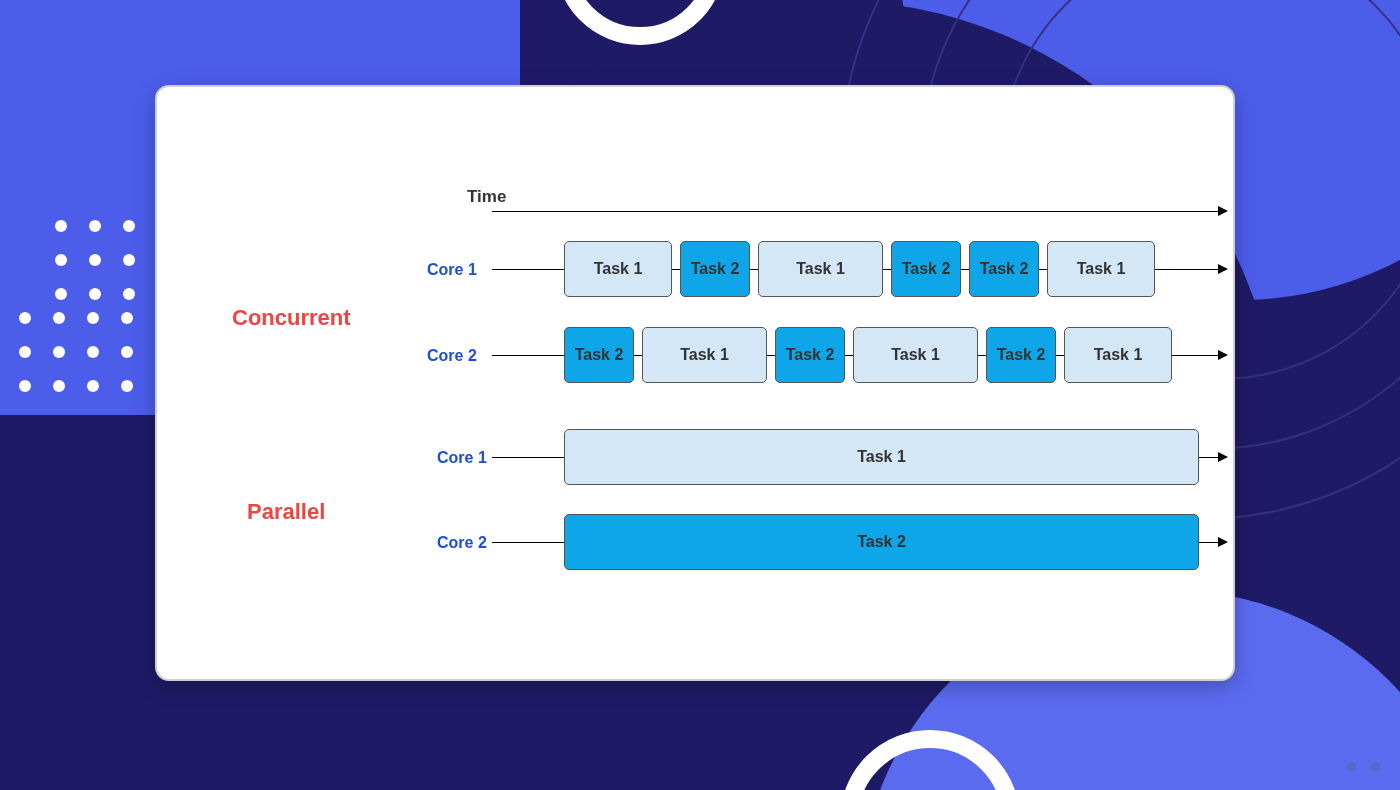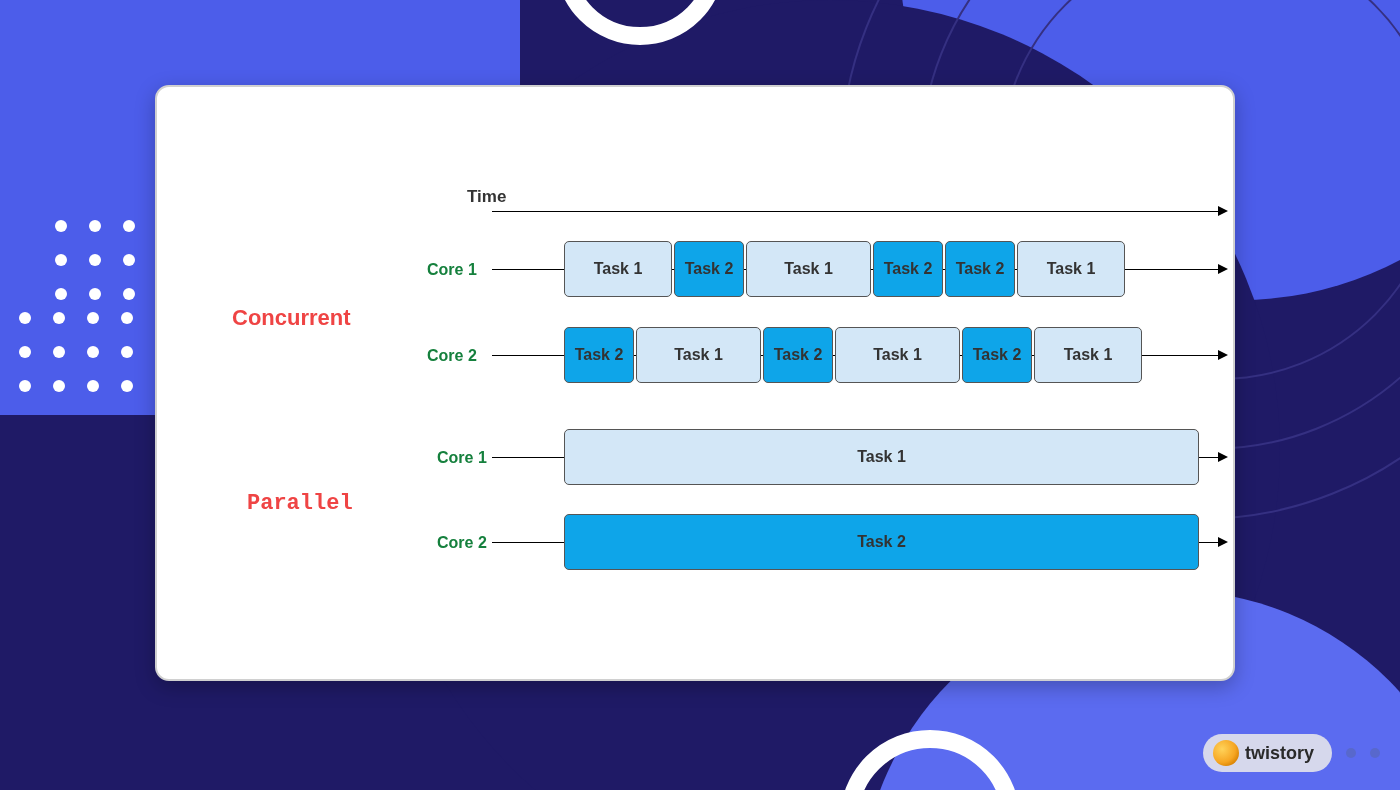--- a/index.html
+++ b/index.html
@@ -49,26 +49,26 @@
   border: 2px solid #d0d0d0;
   box-shadow: 0 6px 20px rgba(0,0,0,0.25);
 }
 
 
 .diagram { position: absolute; top: 100px; left: 55px; right: 30px; }
 
 .sectlbl { position: absolute; font-weight: bold; font-size: 22px; color: #ef4444; }
 
 .row-line { position: absolute; border-top: 1.5px solid #000; }
-.row-label { position: absolute; font-weight: bold; font-size: 16px; color: #15803d; text-align: center; }
+.row-label { position: absolute; font-weight: bold; font-size: 16px; color: #1d4ed8; text-align: center; }
 .axis-label { position: absolute; font-weight: bold; font-size: 17px; color: #333; }
 
 .arrow-head { position: absolute; width: 0; height: 0; border-top: 5px solid transparent; border-bottom: 5px solid transparent; border-left: 10px solid #000; }
 
-.task-row { position: absolute; display: flex; gap: 2px; }
+.task-row { position: absolute; display: flex; gap: 8px; }
 .task { border: 1.5px solid #555; border-radius: 5px; height: 56px; display: flex; align-items: center; justify-content: center; font-weight: bold; font-size: 16px; color: #333; }
 .t1 { background: #d3e7f7; }
 .t2 { background: #0ea5e9; }
 
 .w-s { width: 70px; }
 .w-m { width: 108px; }
 .w-l { width: 125px; }
 .w-full { width: 635px; }
 
 </style>
@@ -154,39 +154,35 @@
     <div class="arrow-head" style="top:163px;left:1006px;"></div>
     <div class="task-row" style="top:140px;left:352px;">
       <div class="task t2 w-s">Task 2</div>
       <div class="task t1 w-l">Task 1</div>
       <div class="task t2 w-s">Task 2</div>
       <div class="task t1 w-l">Task 1</div>
       <div class="task t2 w-s">Task 2</div>
       <div class="task t1 w-m">Task 1</div>
     </div>
 
-    <span class="sectlbl" style="top:304px;left:35px;font-family:Liberation Mono, monospace;">Parallel</span>
+    <span class="sectlbl" style="top:312px;left:35px;">Parallel</span>
 
     <span class="row-label" style="top:262px;left:225px;">Core 1</span>
     <div class="row-line" style="top:270px;left:280px;width:730px;"></div>
     <div class="arrow-head" style="top:265px;left:1006px;"></div>
     <div class="task-row" style="top:242px;left:352px;">
       <div class="task t1 w-full">Task 1</div>
     </div>
 
     <span class="row-label" style="top:347px;left:225px;">Core 2</span>
     <div class="row-line" style="top:355px;left:280px;width:730px;"></div>
     <div class="arrow-head" style="top:350px;left:1006px;"></div>
     <div class="task-row" style="top:327px;left:352px;">
       <div class="task t2 w-full">Task 2</div>
     </div>
 
   </div>
 </div>
 
 <div class="badge-wrap">
-  <div class="badge-pill">
-    <span class="badge-logo"></span>
-    <span>twistory</span>
-  </div>
   <span class="badge-dot"></span>
   <span class="badge-dot"></span>
 </div>
 
 </body></html>

